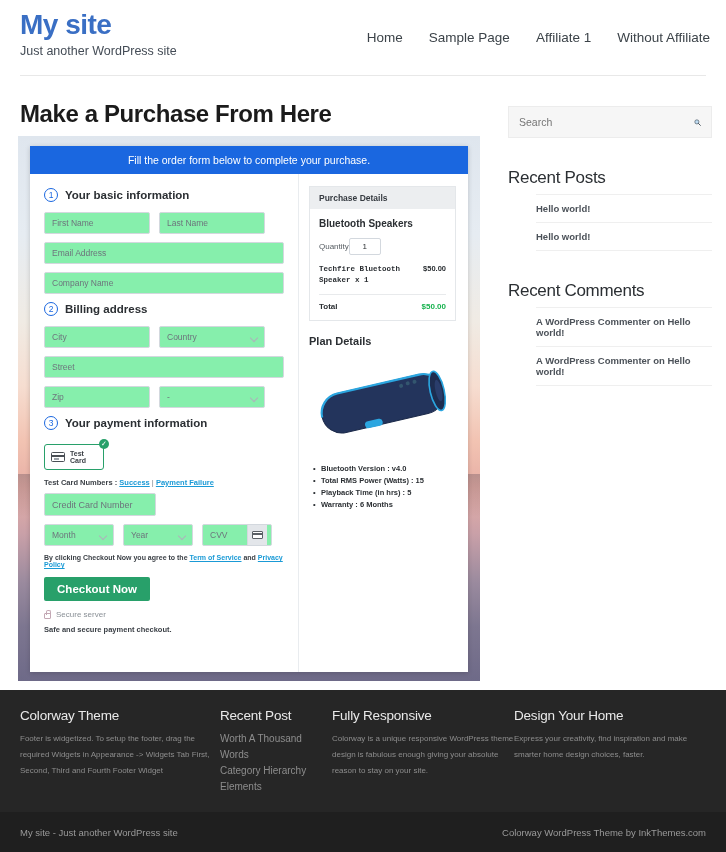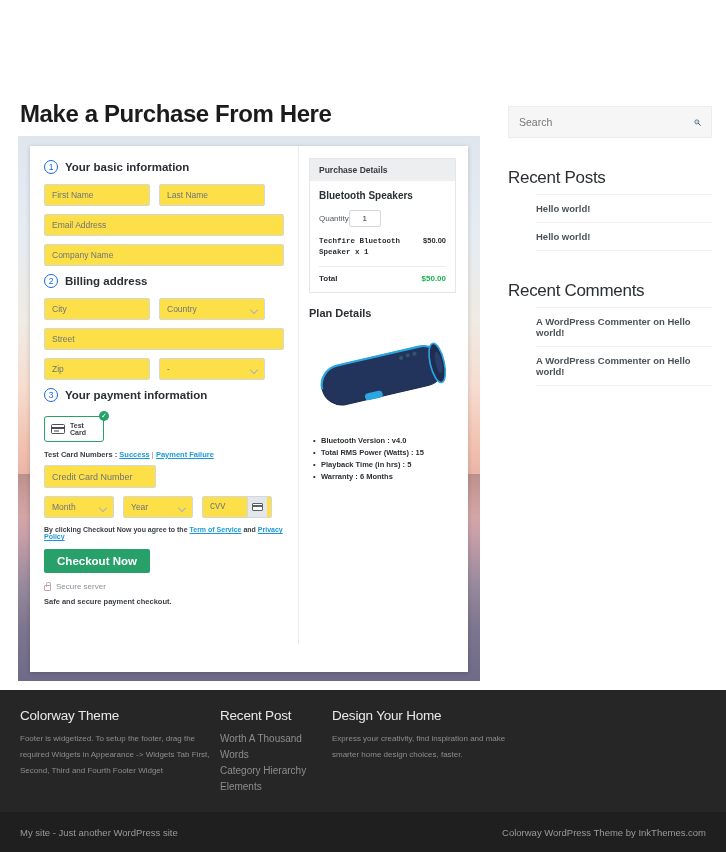--- a/index.html
+++ b/index.html
@@ -91,21 +91,21 @@
     border: 1px solid #1a67e0; color: #1a67e0;
     font-size: 8.5px; display: flex; align-items: center; justify-content: center;
     flex: none;
   }
   .step-label { font-size: 11.5px; font-weight: bold; color: #2b2f33; }
 
   
   .fld-row { display: flex; gap: 9px; margin-bottom: 8px; }
   .fld {
     height: 22px; border: 1px solid #d3d8de; border-radius: 2px;
-    background: #fde047; font-size: 8.5px; color: #6d747c;
+    background: #86efac; font-size: 8.5px; color: #6d747c;
     display: flex; align-items: center; padding: 0 7px;
   }
   .fld.half { width: 106px; }
   .fld.full { width: 257px; }
   .sel {
     position: relative; padding-right: 18px;
   }
   .sel::after {
     content: ""; position: absolute; right: 7px; top: 8px;
     width: 5px; height: 5px; border-right: 1.2px solid #adb3ba;
@@ -268,27 +268,41 @@
     background: #1f1f1f; display: flex; align-items: center;
     justify-content: space-between; padding: 0 20px;
   }
   .footer-bottom span { font-size: 9.5px; color: #9a9a9a; }
 </style>
 </head>
 <body>
 
 <div class="page">
 
+  <div class="site-header">
+    <div class="brand">
+      <div class="brand-title">My site</div>
+      <div class="brand-tagline">Just another WordPress site</div>
+    </div>
+    <div class="main-nav">
+      <a class="nav-link" href="#">Home</a>
+      <a class="nav-link" href="#">Sample Page</a>
+      <a class="nav-link" href="#">Affiliate 1</a>
+      <a class="nav-link" href="#">Without Affiliate</a>
+    </div>
+    <div class="header-rule"></div>
+  </div>
 
   <h1 class="page-title">Make a Purchase From Here</h1>
 
   <div class="order-widget">
     <div class="order-bg"></div>
 
     <div class="order-card">
+      <div class="order-banner">Fill the order form below to complete your purchase.</div>
 
       <div class="order-body">
 
         <div class="order-left">
 
           <div class="step">
             <div class="step-num">1</div>
             <div class="step-label">Your basic information</div>
           </div>
 
@@ -338,21 +352,21 @@
           </div>
 
           <div class="fld-row">
             <div class="fld half" style="width:112px;height:23px;font-size:9px;">Credit Card Number</div>
           </div>
 
           <div class="fld-row">
             <div class="fld sel" style="width:70px;">Month</div>
             <div class="fld sel" style="width:70px;">Year</div>
             <div class="cvv-wrap">
-              <div class="fld" style="width:70px;font-family:Liberation Mono, monospace;">CVV</div>
+              <div class="fld" style="width:70px;">CVV</div>
               <div class="cvv-icon">
                 <span class="cvv-glyph"></span>
               </div>
             </div>
           </div>
 
           <div class="terms">
             <span>By clicking Checkout Now you agree to the </span><a class="lk" href="#">Term of Service</a><span> and </span><a class="lk" href="#">Privacy Policy</a>
           </div>
 
@@ -446,20 +460,24 @@
       </div>
       <div class="footer-col">
         <div class="footer-title">Recent Post</div>
         <ul class="footer-list">
           <li>Worth A Thousand Words</li>
           <li>Category Hierarchy</li>
           <li>Elements</li>
         </ul>
       </div>
       <div class="footer-col">
+        <div class="footer-title">Fully Responsive</div>
+        <div class="footer-text">Colorway is a unique responsive WordPress theme design is fabulous enough giving your absolute reason to stay on your site.</div>
+      </div>
+      <div class="footer-col">
         <div class="footer-title">Design Your Home</div>
         <div class="footer-text">Express your creativity, find inspiration and make smarter home design choices, faster.</div>
       </div>
     </div>
   </div>
 
   <div class="footer-bottom">
     <span>My site - Just another WordPress site</span>
     <span>Colorway WordPress Theme by InkThemes.com</span>
   </div>

